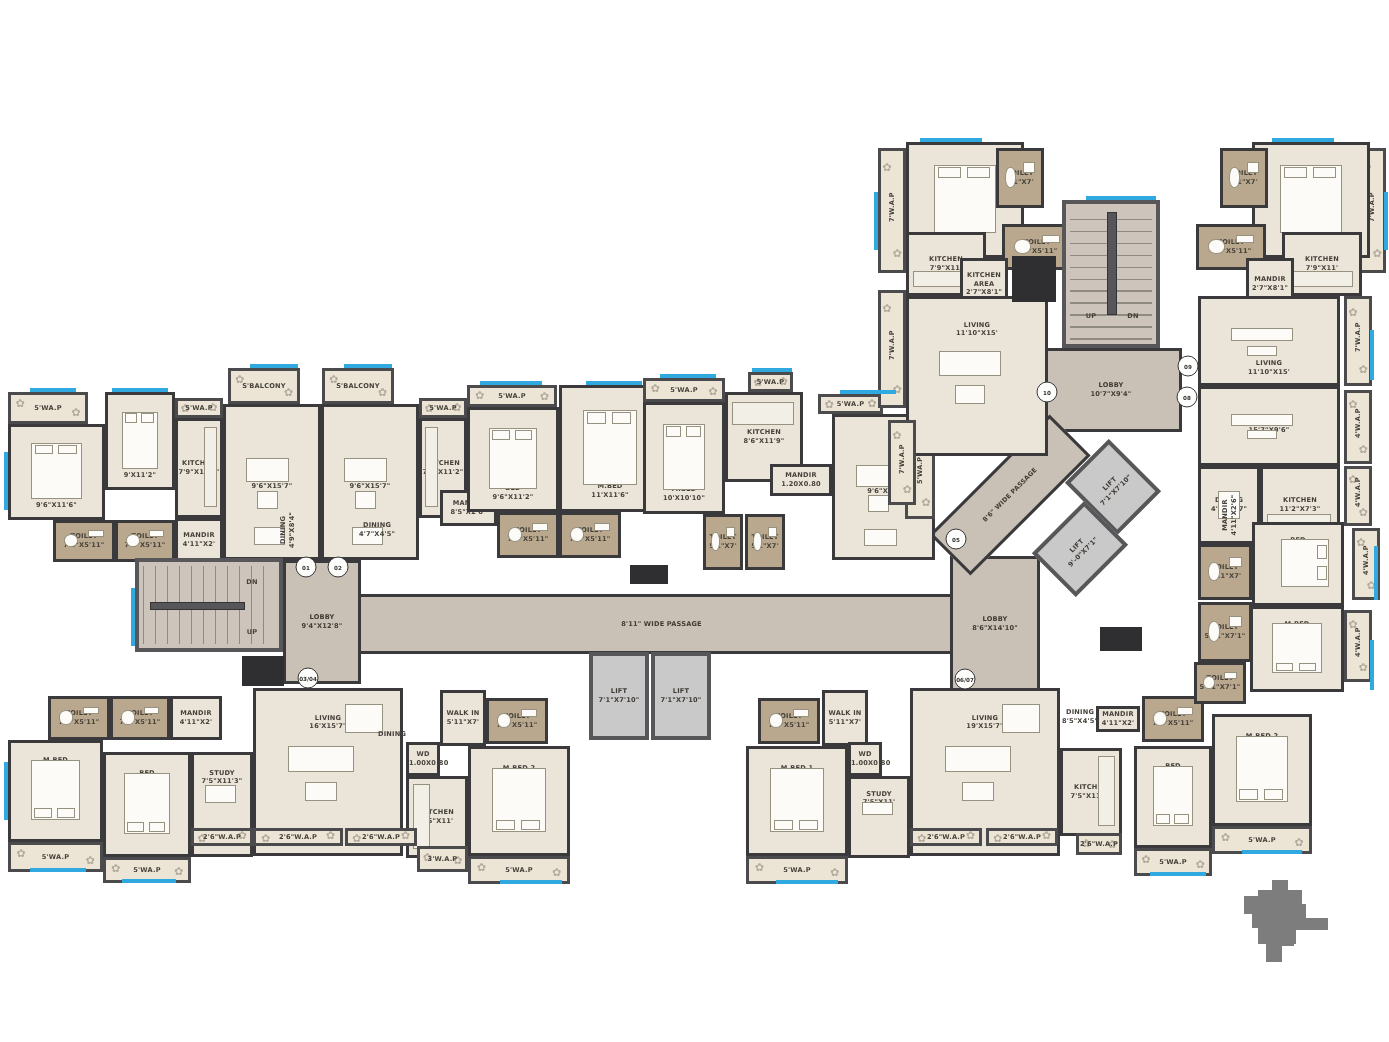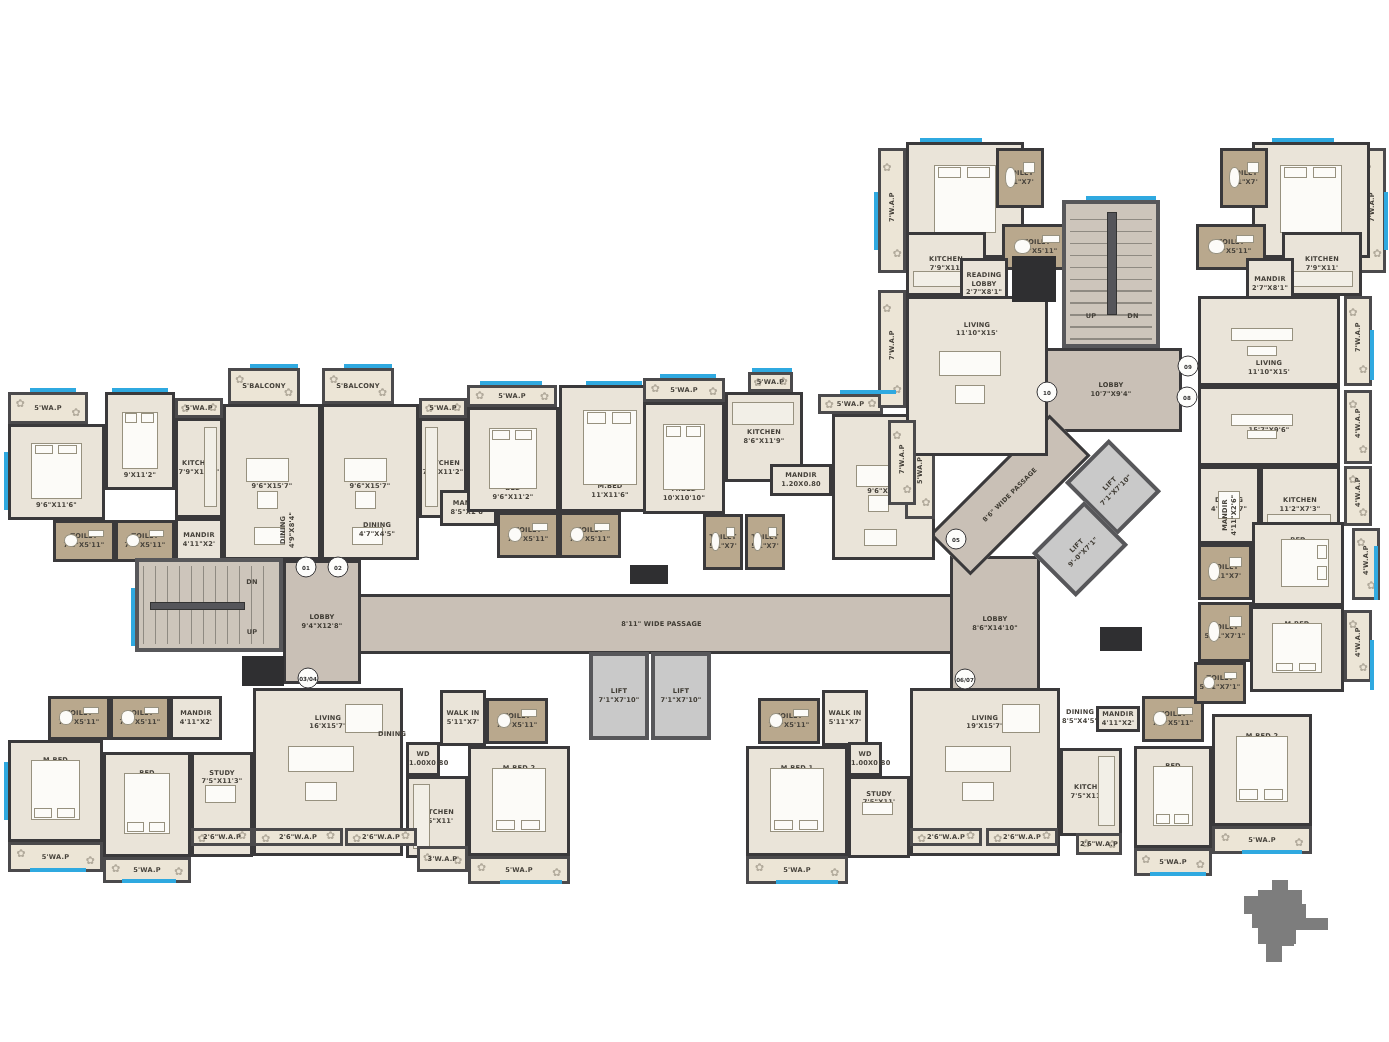--- a/index.html
+++ b/index.html
@@ -593,21 +593,21 @@
     </div>
     <div class="room r" style="left: 906px; top: 232px; width: 80px; height: 64px;">
       <div class="lbl" style="top: 50%; transform: translateY(-50%);">
         <div>KITCHEN</div>
         <div>7'9"X11'</div>
       </div>
       <div class="fur" style="left: 6%; top: 62%; width: 86%; height: 28%; background: rgb(242, 239, 231);"></div>
     </div>
     <div class="room r" style="left: 960px; top: 258px; width: 48px; height: 52px;">
       <div class="lbl" style="top: 50%; transform: translateY(-50%);">
-        <div>READING LOBBY</div>
+        <div>KITCHEN AREA</div>
         <div>2'7"X8'1"</div>
       </div>
     </div>
     <div class="room r" style="left: 906px; top: 296px; width: 142px; height: 160px;">
       <div class="lbl" style="top: 14%;">
         <div>LIVING</div>
         <div>11'10"X15'</div>
       </div>
       <div class="fur" style="left: 22%; top: 34%; width: 46%; height: 16%;"></div>
       <div class="fur" style="left: 34%; top: 56%; width: 22%; height: 12%;"></div>

